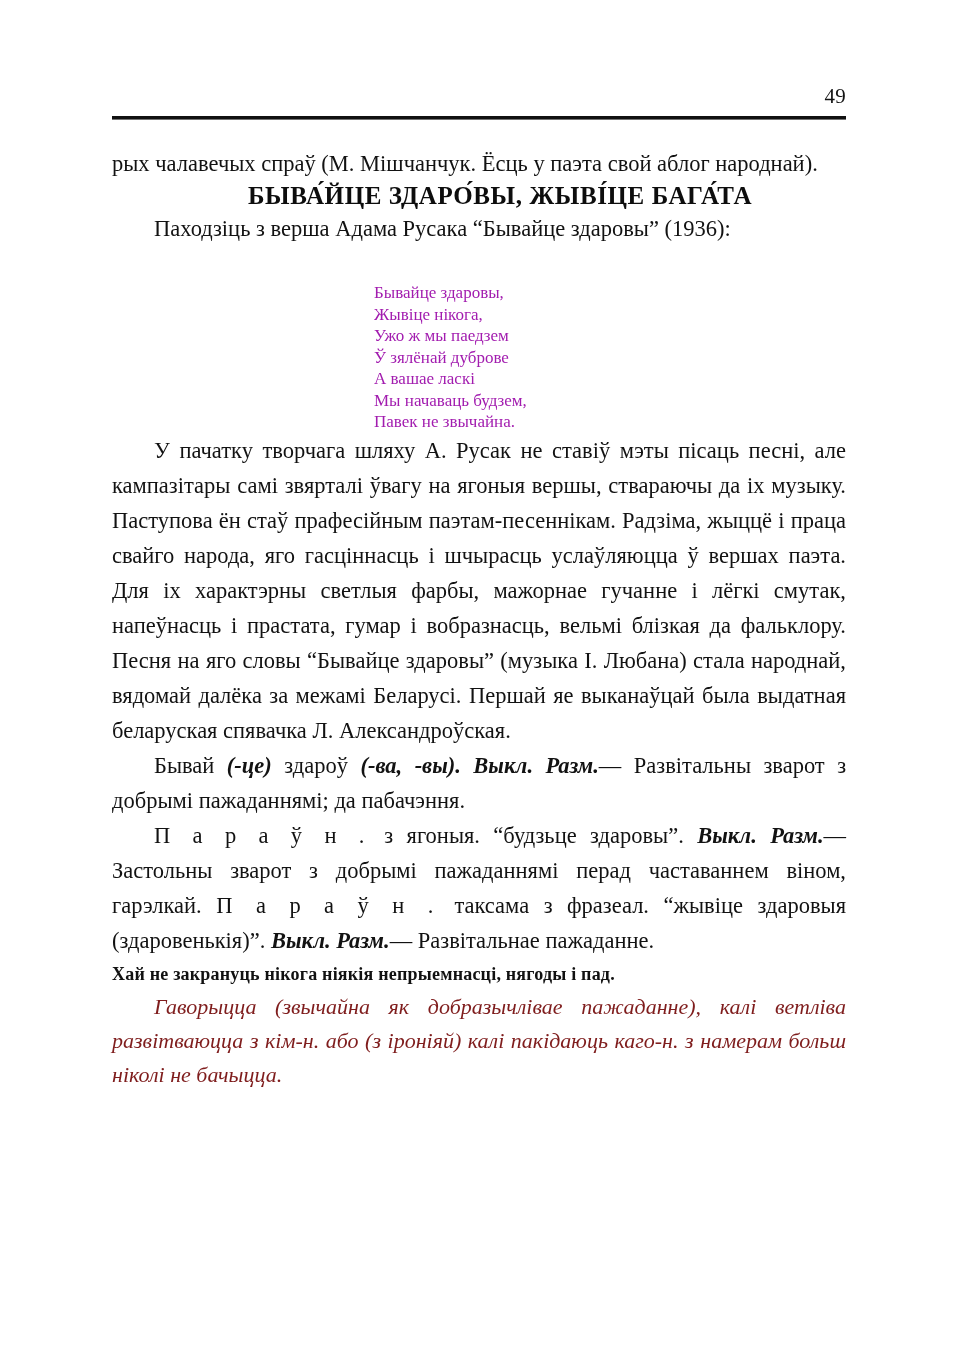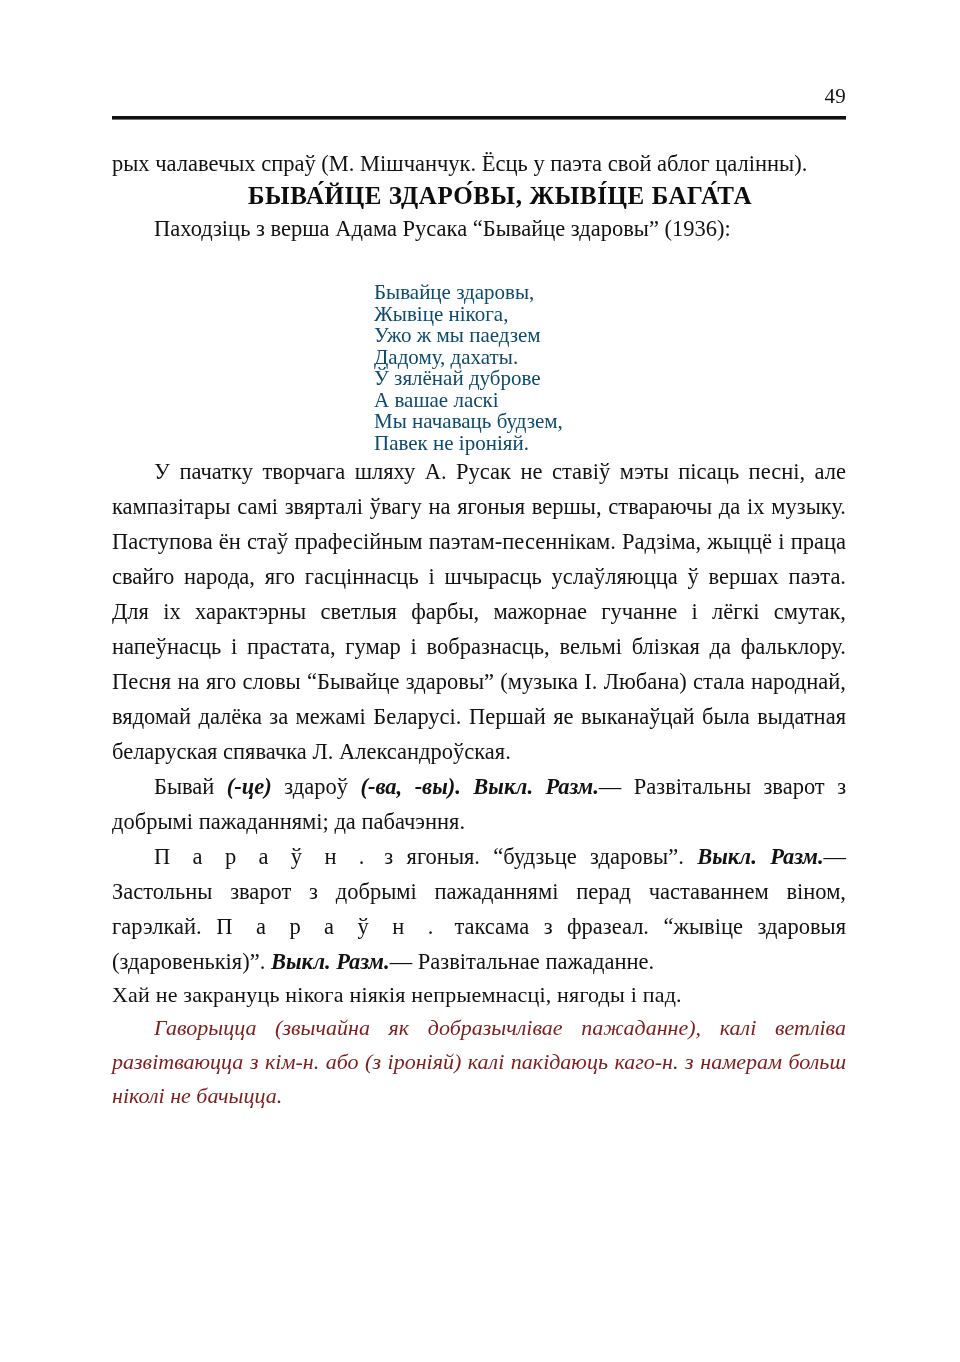--- a/index.html
+++ b/index.html
@@ -79,40 +79,40 @@
     color: #0d0d0d;
     white-space: nowrap;
   }
   .sp-title { margin-top: 52px; }
   .sp-after-title { margin-top: 44px; }
 
   
   .verse {
     margin: 36px 0 0 0;
     padding-left: 262px;
-    font-size: 21px;
+    font-size: 17px;
     line-height: 21.5px;
-    color: #0c4a6e;
+    color: #a21caf;
   }
   .verse .vline { white-space: nowrap; }
 
   
   .sp-lg { margin-top: 40px; font-family: Liberation Serif, serif; }
   .sp-md { margin-top: 24px; }
   .sp-sm { margin-top: 2px; }
   .sp-head { margin-top: 46px; }
   .sp-gloss { margin-top: 30px; }
   .bi { font-style: italic; font-weight: bold; }
   .spaced {
     letter-spacing: 4.5px;
     margin-right: 2px;
   }
   .headword {
-    font-weight: normal;
-    font-size: 22px;
+    font-weight: bold;
+    font-size: 18px;
     line-height: 32px;
     letter-spacing: .2px;
   }
   p.gloss {
     margin: 0;
     font-size: 22px;
     line-height: 34px;
     font-style: italic;
     text-align: justify;
     text-indent: 42px;
@@ -124,35 +124,34 @@
 
 <div class="page">
 
   <div class="header-zone">
     <div class="folio">49</div>
     <div class="head-rule"></div>
   </div>
 
   <div class="column">
 
-    <p class="body cont">рых чалавечых спраў (М. Мішчанчук. Ёсць у паэта свой аблог цалінны).</p>
+    <p class="body cont">рых чалавечых спраў (М. Мішчанчук. Ёсць у паэта свой аблог народнай).</p>
 
     <h1 class="entry-title sp-title">БЫВА́ЙЦЕ ЗДАРО́ВЫ, ЖЫВІ́ЦЕ БАГА́ТА</h1>
 
     <p class="body indent sp-after-title">Паходзіць з верша Адама Русака “Бывайце здаровы” (1936):</p>
 
     <div class="verse">
       <div class="vline">Бывайце здаровы,</div>
       <div class="vline">Жывіце нікога,</div>
       <div class="vline">Ужо ж мы паедзем</div>
-      <div class="vline">Дадому, дахаты.</div>
       <div class="vline">Ў зялёнай дуброве</div>
       <div class="vline">А вашае ласкі</div>
       <div class="vline">Мы начаваць будзем,</div>
-      <div class="vline">Павек не іроніяй.</div>
+      <div class="vline">Павек не звычайна.</div>
     </div>
 
     <p class="body indent sp-lg">У пачатку творчага шляху А. Русак не ставіў мэты пісаць песні, але кампазітары самі звярталі ўвагу на ягоныя вершы, ствараючы да іх музыку. Паступова ён стаў прафесійным паэтам-песеннікам. Радзіма, жыццё і праца свайго народа, яго гасціннасць і шчырасць услаўляюцца ў вершах паэта. Для іх характэрны светлыя фарбы, мажорнае гучанне і лёгкі смутак, напеўнасць і прастата, гумар і вобразнасць, вельмі блізкая да фальклору. Песня на яго словы “Бывайце здаровы” (музыка І. Любана) стала народнай, вядомай далёка за межамі Беларусі. Першай яе выканаўцай была выдатная беларуская спявачка Л. Александроўская.</p>
 
     <p class="body indent sp-gloss">
       <span>Бывай</span>
       <span class="bi">(-це)</span>
       <span>здароў</span>
       <span class="bi">(-ва, -вы).</span>
       <span class="bi">Выкл. Разм.</span><span>—</span>

